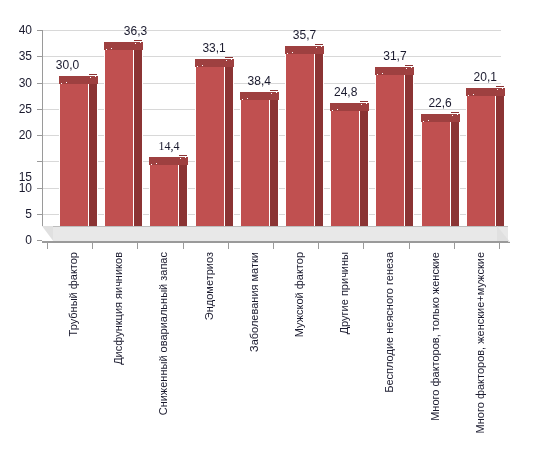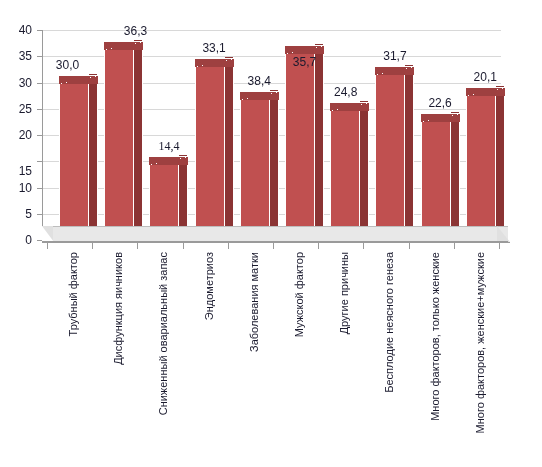--- a/index.html
+++ b/index.html
@@ -176,21 +176,21 @@
       <div class="y-tick" style="top: 240px; left: 37px;"></div>
       <div class="y-tick-label" style="top: 235px; left: 6px;">0</div>
       <div class="gridline" style="top: 213.75px;"></div>
       <div class="y-tick" style="top: 213.75px; left: 37px;"></div>
       <div class="y-tick-label" style="top: 208.75px; left: 6px;">5</div>
       <div class="gridline" style="top: 187.5px;"></div>
       <div class="y-tick" style="top: 187.5px; left: 37px;"></div>
       <div class="y-tick-label" style="top: 182.5px; left: 6px;">10</div>
       <div class="gridline" style="top: 161.25px;"></div>
       <div class="y-tick" style="top: 161.25px; left: 37px;"></div>
-      <div class="y-tick-label" style="top: 166px; left: 6px;">15</div>
+      <div class="y-tick-label" style="top: 172px; left: 6px;">15</div>
       <div class="gridline" style="top: 135px;"></div>
       <div class="y-tick" style="top: 135px; left: 37px;"></div>
       <div class="y-tick-label" style="top: 130px; left: 6px;">20</div>
       <div class="gridline" style="top: 108.75px;"></div>
       <div class="y-tick" style="top: 108.75px; left: 37px;"></div>
       <div class="y-tick-label" style="top: 103.75px; left: 6px;">25</div>
       <div class="gridline" style="top: 82.5px;"></div>
       <div class="y-tick" style="top: 82.5px; left: 37px;"></div>
       <div class="y-tick-label" style="top: 77.5px; left: 6px;">30</div>
       <div class="gridline" style="top: 56.25px;"></div>
@@ -308,18 +308,18 @@
       <div class="cat-label" style="left: 384.4px;">Бесплодие неясного генеза</div>
       <div class="cat-label" style="left: 429.6px;">Много факторов, только женские</div>
       <div class="cat-label" style="left: 474.8px;">Много факторов, женские+мужские</div>
     </div>
 
 <div class="bar-label" style="left: 42px; width: 51px; top: 57.5px;">30,0</div>
     <div class="bar-label" style="left: 110px; width: 51px; top: 24.425px;">36,3</div>
     <div class="bar-label" style="left: 143.4px; width: 51px; top: 139.4px; font-family: Liberation Serif, serif;">14,4</div>
     <div class="bar-label" style="left: 188.6px; width: 51px; top: 41.225px;">33,1</div>
     <div class="bar-label" style="left: 233.8px; width: 51px; top: 74.3px;">38,4</div>
-    <div class="bar-label" style="left: 279px; width: 51px; top: 27.575px; margin-top: 27px;">35,7</div>
+    <div class="bar-label" style="left: 279px; width: 51px; top: 27.575px;">35,7</div>
     <div class="bar-label" style="left: 324.2px; width: 43px; top: 84.8px;">24,8</div>
     <div class="bar-label" style="left: 369.4px; width: 51px; top: 48.575px;">31,7</div>
     <div class="bar-label" style="left: 414.6px; width: 51px; top: 96.35px;">22,6</div>
     <div class="bar-label" style="left: 459.8px; width: 51px; top: 69.575px;">20,1</div>
   </div>
 
 </body></html>

